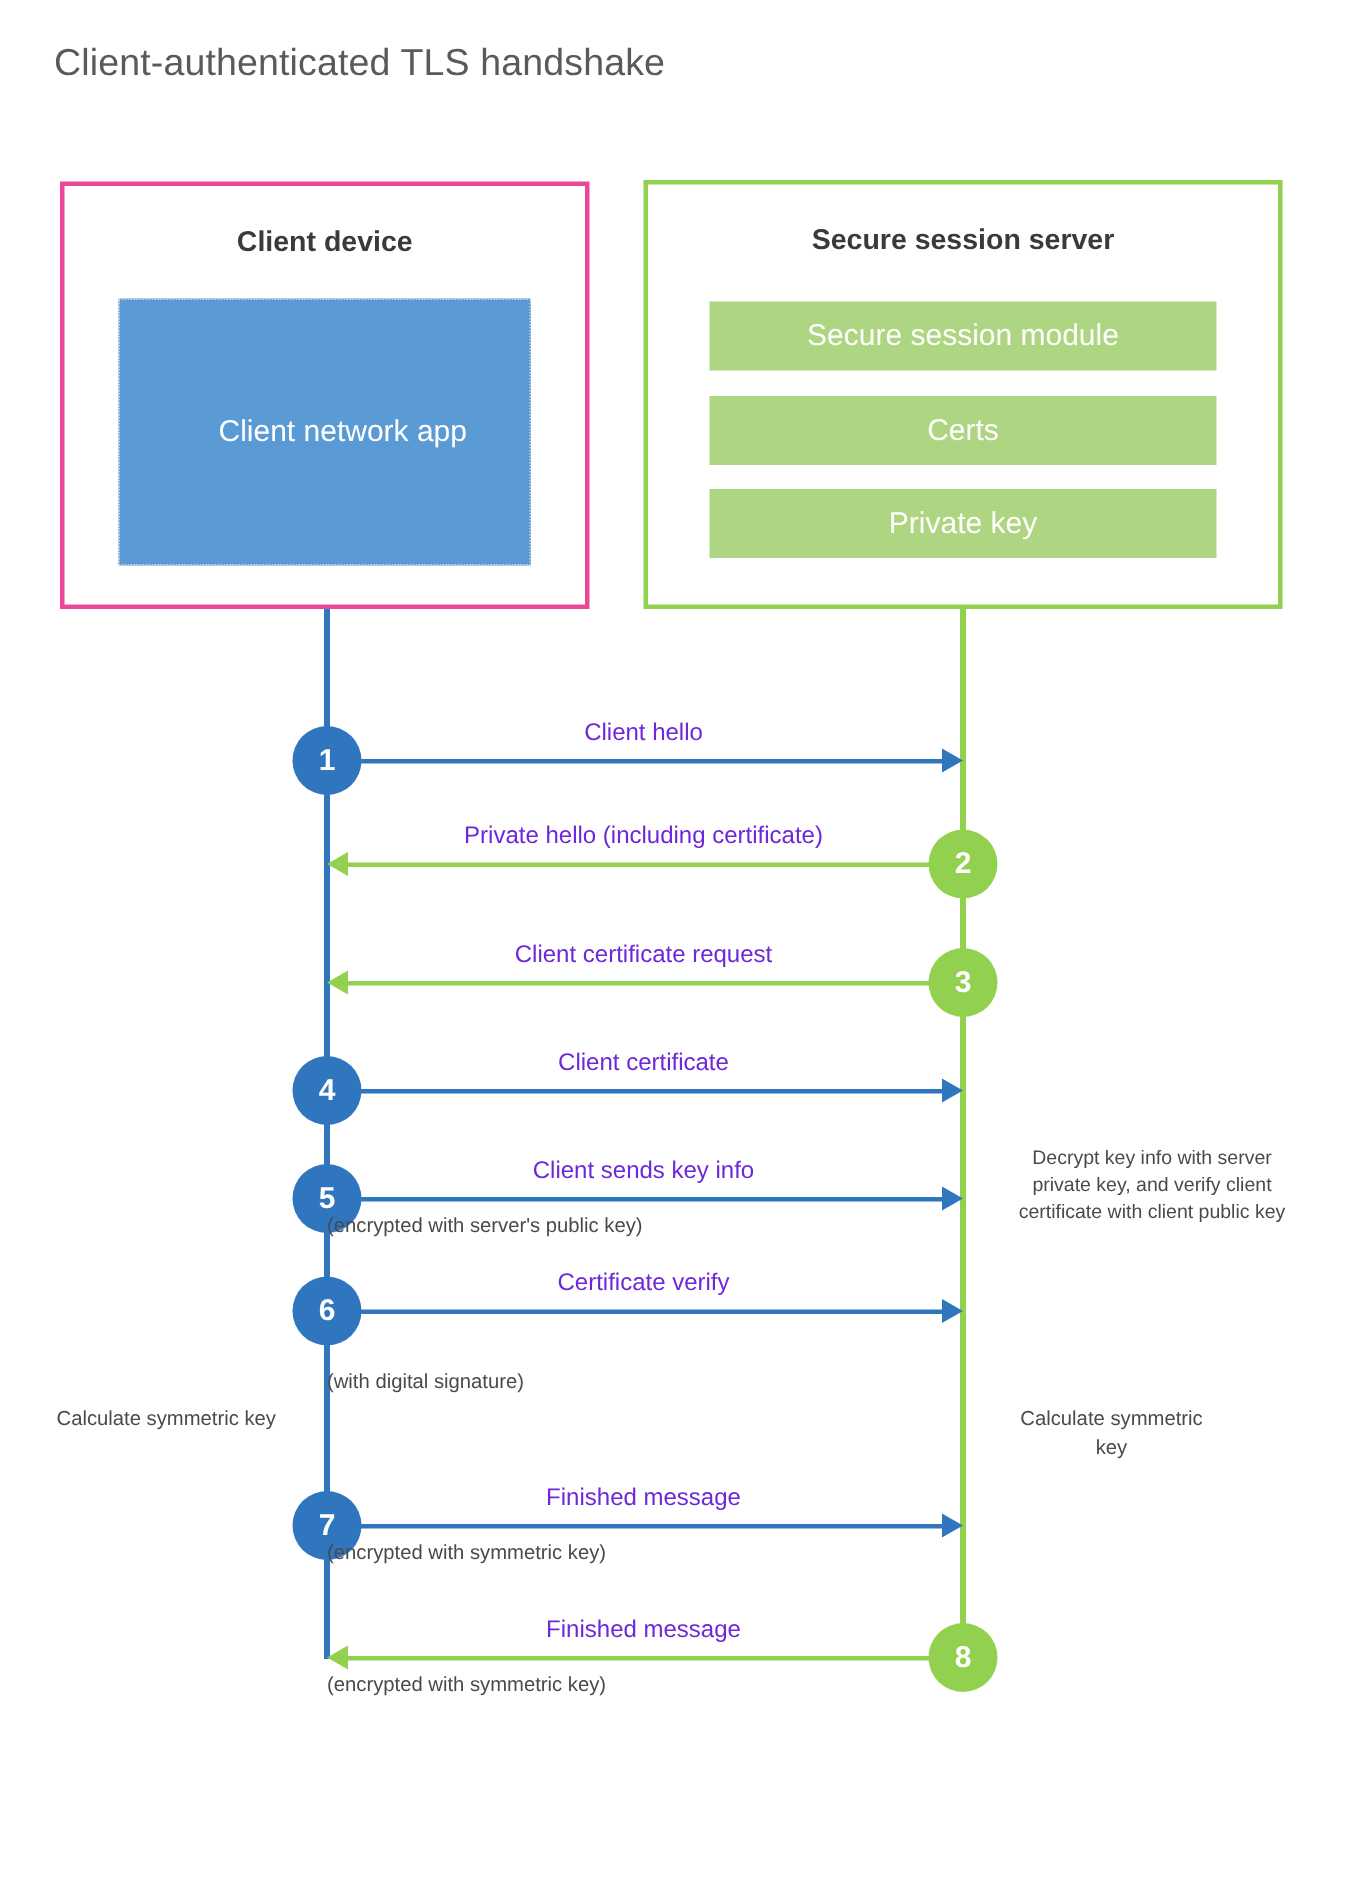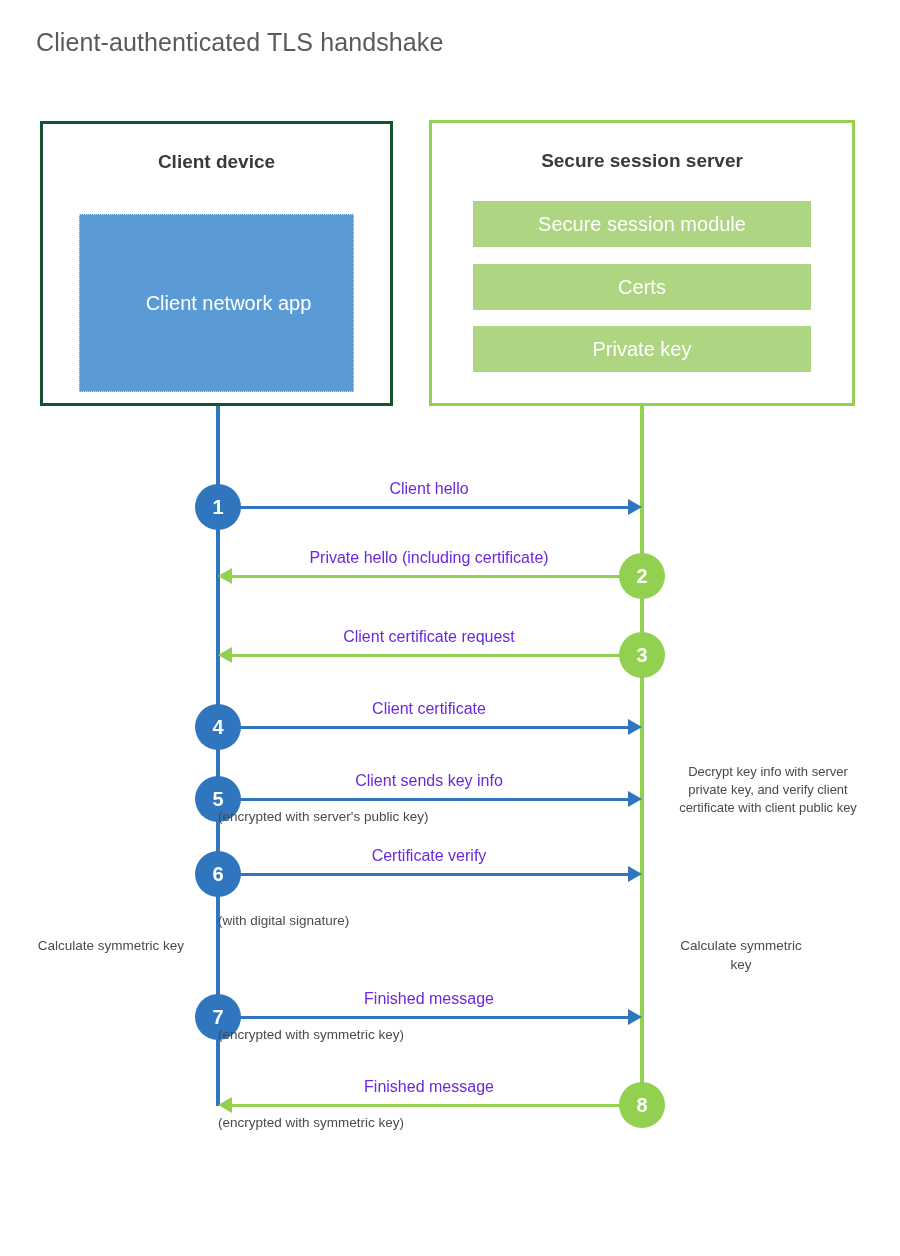--- a/index.html
+++ b/index.html
@@ -37,21 +37,21 @@
   .party-box {
     position: absolute;
     background: #ffffff;
     box-sizing: border-box;
   }
   .party-box.client {
     left: 40px;
     top: 121px;
     width: 353px;
     height: 285px;
-    border: 3px solid #14532d;
+    border: 3px solid #ec4899;
   }
   .party-box.server {
     left: 429px;
     top: 120px;
     width: 426px;
     height: 286px;
     border: 3px solid #92d050;
   }
   .party-title {
     position: absolute;
@@ -60,21 +60,21 @@
     top: 27px;
     text-align: center;
     font-size: 19px;
     font-weight: bold;
     color: #3a3a3a;
   }
 
   .client-app {
     position: absolute;
     left: 36px;
-    top: 90px;
+    top: 75px;
     width: 275px;
     height: 178px;
     background: #5b9bd5;
     border: 1px dotted #cfd8de;
     box-sizing: border-box;
     display: flex;
     align-items: center;
     justify-content: center;
     text-align: center;
     color: #ffffff;

